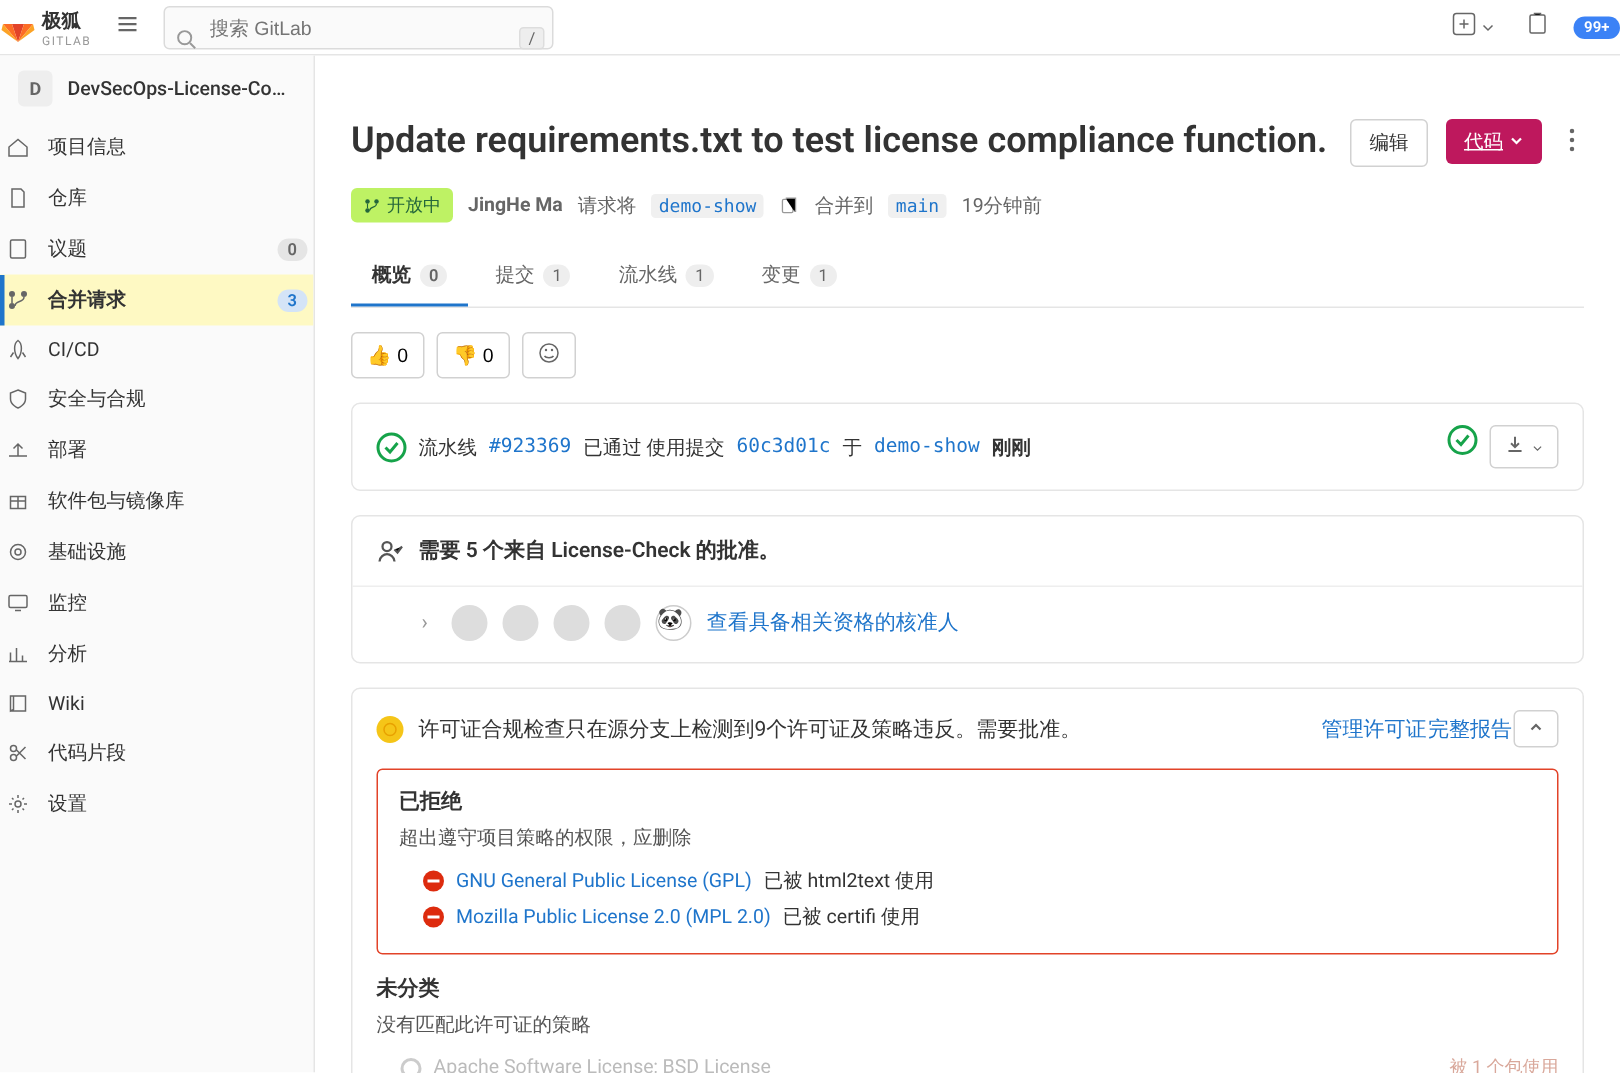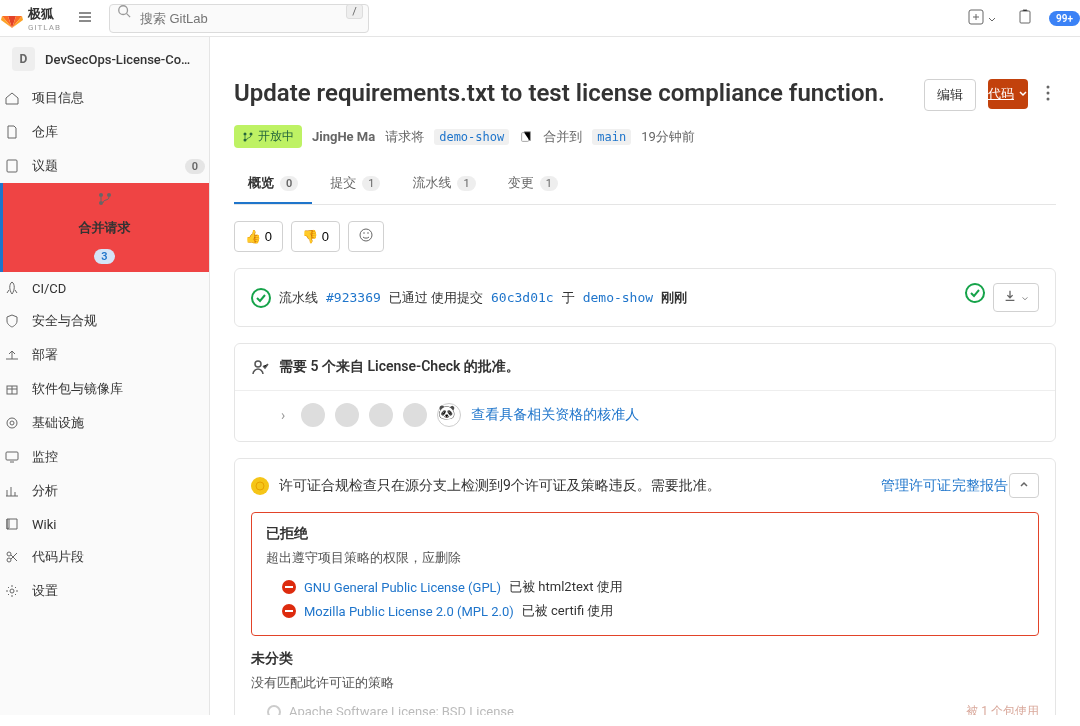--- a/index.html
+++ b/index.html
@@ -2,47 +2,47 @@
 <html><head>
   <meta charset="utf-8">
   <style>
     * { margin: 0; padding: 0; box-sizing: border-box; }
     body { font-family: -apple-system, BlinkMacSystemFont, "Segoe UI", Roboto, sans-serif; font-size: 14px; color: #333; background: #fff; }
     
     .header { height: 37px; background: #fff; border-bottom: 1px solid #e5e5e5; display: flex; align-items: center; padding: 0 0; gap: 10px; }
     .logo { display: flex; align-items: center; gap: 4px; }
     .logo-icon { width: 24px; height: 24px; }
     .menu-toggle { padding: 6px; cursor: pointer; color: #666; }
-    .search-box { flex: 0 0 260px; position: relative; display: flex; align-items: flex-start; }
+    .search-box { flex: 0 0 260px; position: relative; display: flex; align-items: flex-end; }
     .search-input { width: 100%; padding: 6px 28px 6px 30px; border: 1px solid #dbdbdb; border-radius: 4px; background: #fafafa; font-size: 13px; }
     .search-icon { position: absolute; left: 8px; color: #999; }
     .search-shortcut { position: absolute; right: 6px; background: #eee; border: 1px solid #ddd; border-radius: 3px; padding: 0 5px; font-size: 11px; color: #666; }
     .header-spacer { flex: 1; }
     .header-icons { display: flex; align-items: center; gap: 12px; color: #666; }
     .header-icon { cursor: pointer; padding: 4px; }
     .badge-pill { background: #3b82f6; color: #fff; border-radius: 10px; padding: 2px 7px; font-size: 10px; font-weight: 600; }
     
     .layout { display: flex; height: calc(100vh - 48px); }
     .sidebar { width: 210px; border-right: 1px solid #e5e5e5; background: #fafafa; overflow-y: auto; flex-shrink: 0; }
     .project-header { display: flex; align-items: center; padding: 10px 12px; gap: 10px; }
     .project-avatar { width: 24px; height: 24px; background: #eee; border-radius: 4px; display: flex; align-items: center; justify-content: center; font-size: 12px; font-weight: bold; color: #666; }
     .project-name { font-size: 13px; font-weight: 500; overflow: hidden; text-overflow: ellipsis; white-space: nowrap; }
     .nav-item { display: flex; align-items: center; padding: 8px 4px; gap: 12px; cursor: pointer; color: #333; font-size: 13px; }
-    .nav-item.active { background: #ef4444; font-weight: 600; box-shadow: inset 3px 0 0 #1f75cb; flex-direction: column; }
+    .nav-item.active { background: #fef9c3; font-weight: 600; box-shadow: inset 3px 0 0 #1f75cb; }
     .nav-icon { width: 16px; height: 16px; color: #666; flex-shrink: 0; }
     .nav-label { flex: 1; }
     .nav-count { background: #e5e5e5; color: #666; border-radius: 10px; padding: 1px 7px; font-size: 11px; font-weight: 600; }
     .nav-count.blue { background: #d4e4f7; color: #1f75cb; }
     
     .main { flex: 1; overflow-y: auto; padding: 0 24px 24px; }
     .breadcrumb-row { padding: 8px 0; color: #999; font-size: 12px; }
     .mr-header { display: flex; align-items: flex-start; gap: 12px; padding: 12px 0 8px; }
     .mr-title { font-size: 24px; font-weight: 600; color: #333; flex: 1; }
     .btn-outline { border: 1px solid #d1d1d1; background: #fff; padding: 6px 12px; border-radius: 4px; font-size: 13px; cursor: pointer; color: #333; }
-    .btn-primary { background: #c2410c; color: #fff; border: none; padding: 6px 0; border-radius: 4px; font-size: 13px; cursor: pointer; display: inline-flex; align-items: center; gap: 4px; text-decoration: underline; }
+    .btn-primary { background: #be185d; color: #fff; border: none; padding: 6px 12px; border-radius: 4px; font-size: 13px; cursor: pointer; display: inline-flex; align-items: center; gap: 4px; text-decoration: underline; }
     .more-menu { cursor: pointer; padding: 6px; color: #666; }
     
     .mr-meta { display: flex; align-items: center; gap: 10px; padding: 6px 0 16px; font-size: 13px; color: #666; }
     .status-open { background: #bef264; color: #24663b; padding: 3px 8px; border-radius: 4px; font-size: 12px; font-weight: 500; display: inline-flex; align-items: center; gap: 4px; }
     .code-tag { font-family: Menlo, Consolas, monospace; font-size: 12px; background: #f0f0f0; padding: 1px 5px; border-radius: 3px; color: #1f75cb; }
     
     .tabs { display: flex; gap: 4px; border-bottom: 1px solid #e5e5e5; margin-bottom: 16px; }
     .tab { padding: 10px 14px; font-size: 13px; cursor: pointer; display: flex; align-items: center; gap: 6px; border-bottom: 2px solid transparent; color: #666; }
     .tab.active { border-bottom-color: #1f75cb; color: #333; font-weight: 600; }
     .tab-count { background: #eee; border-radius: 10px; padding: 1px 6px; font-size: 11px; color: #666; }

